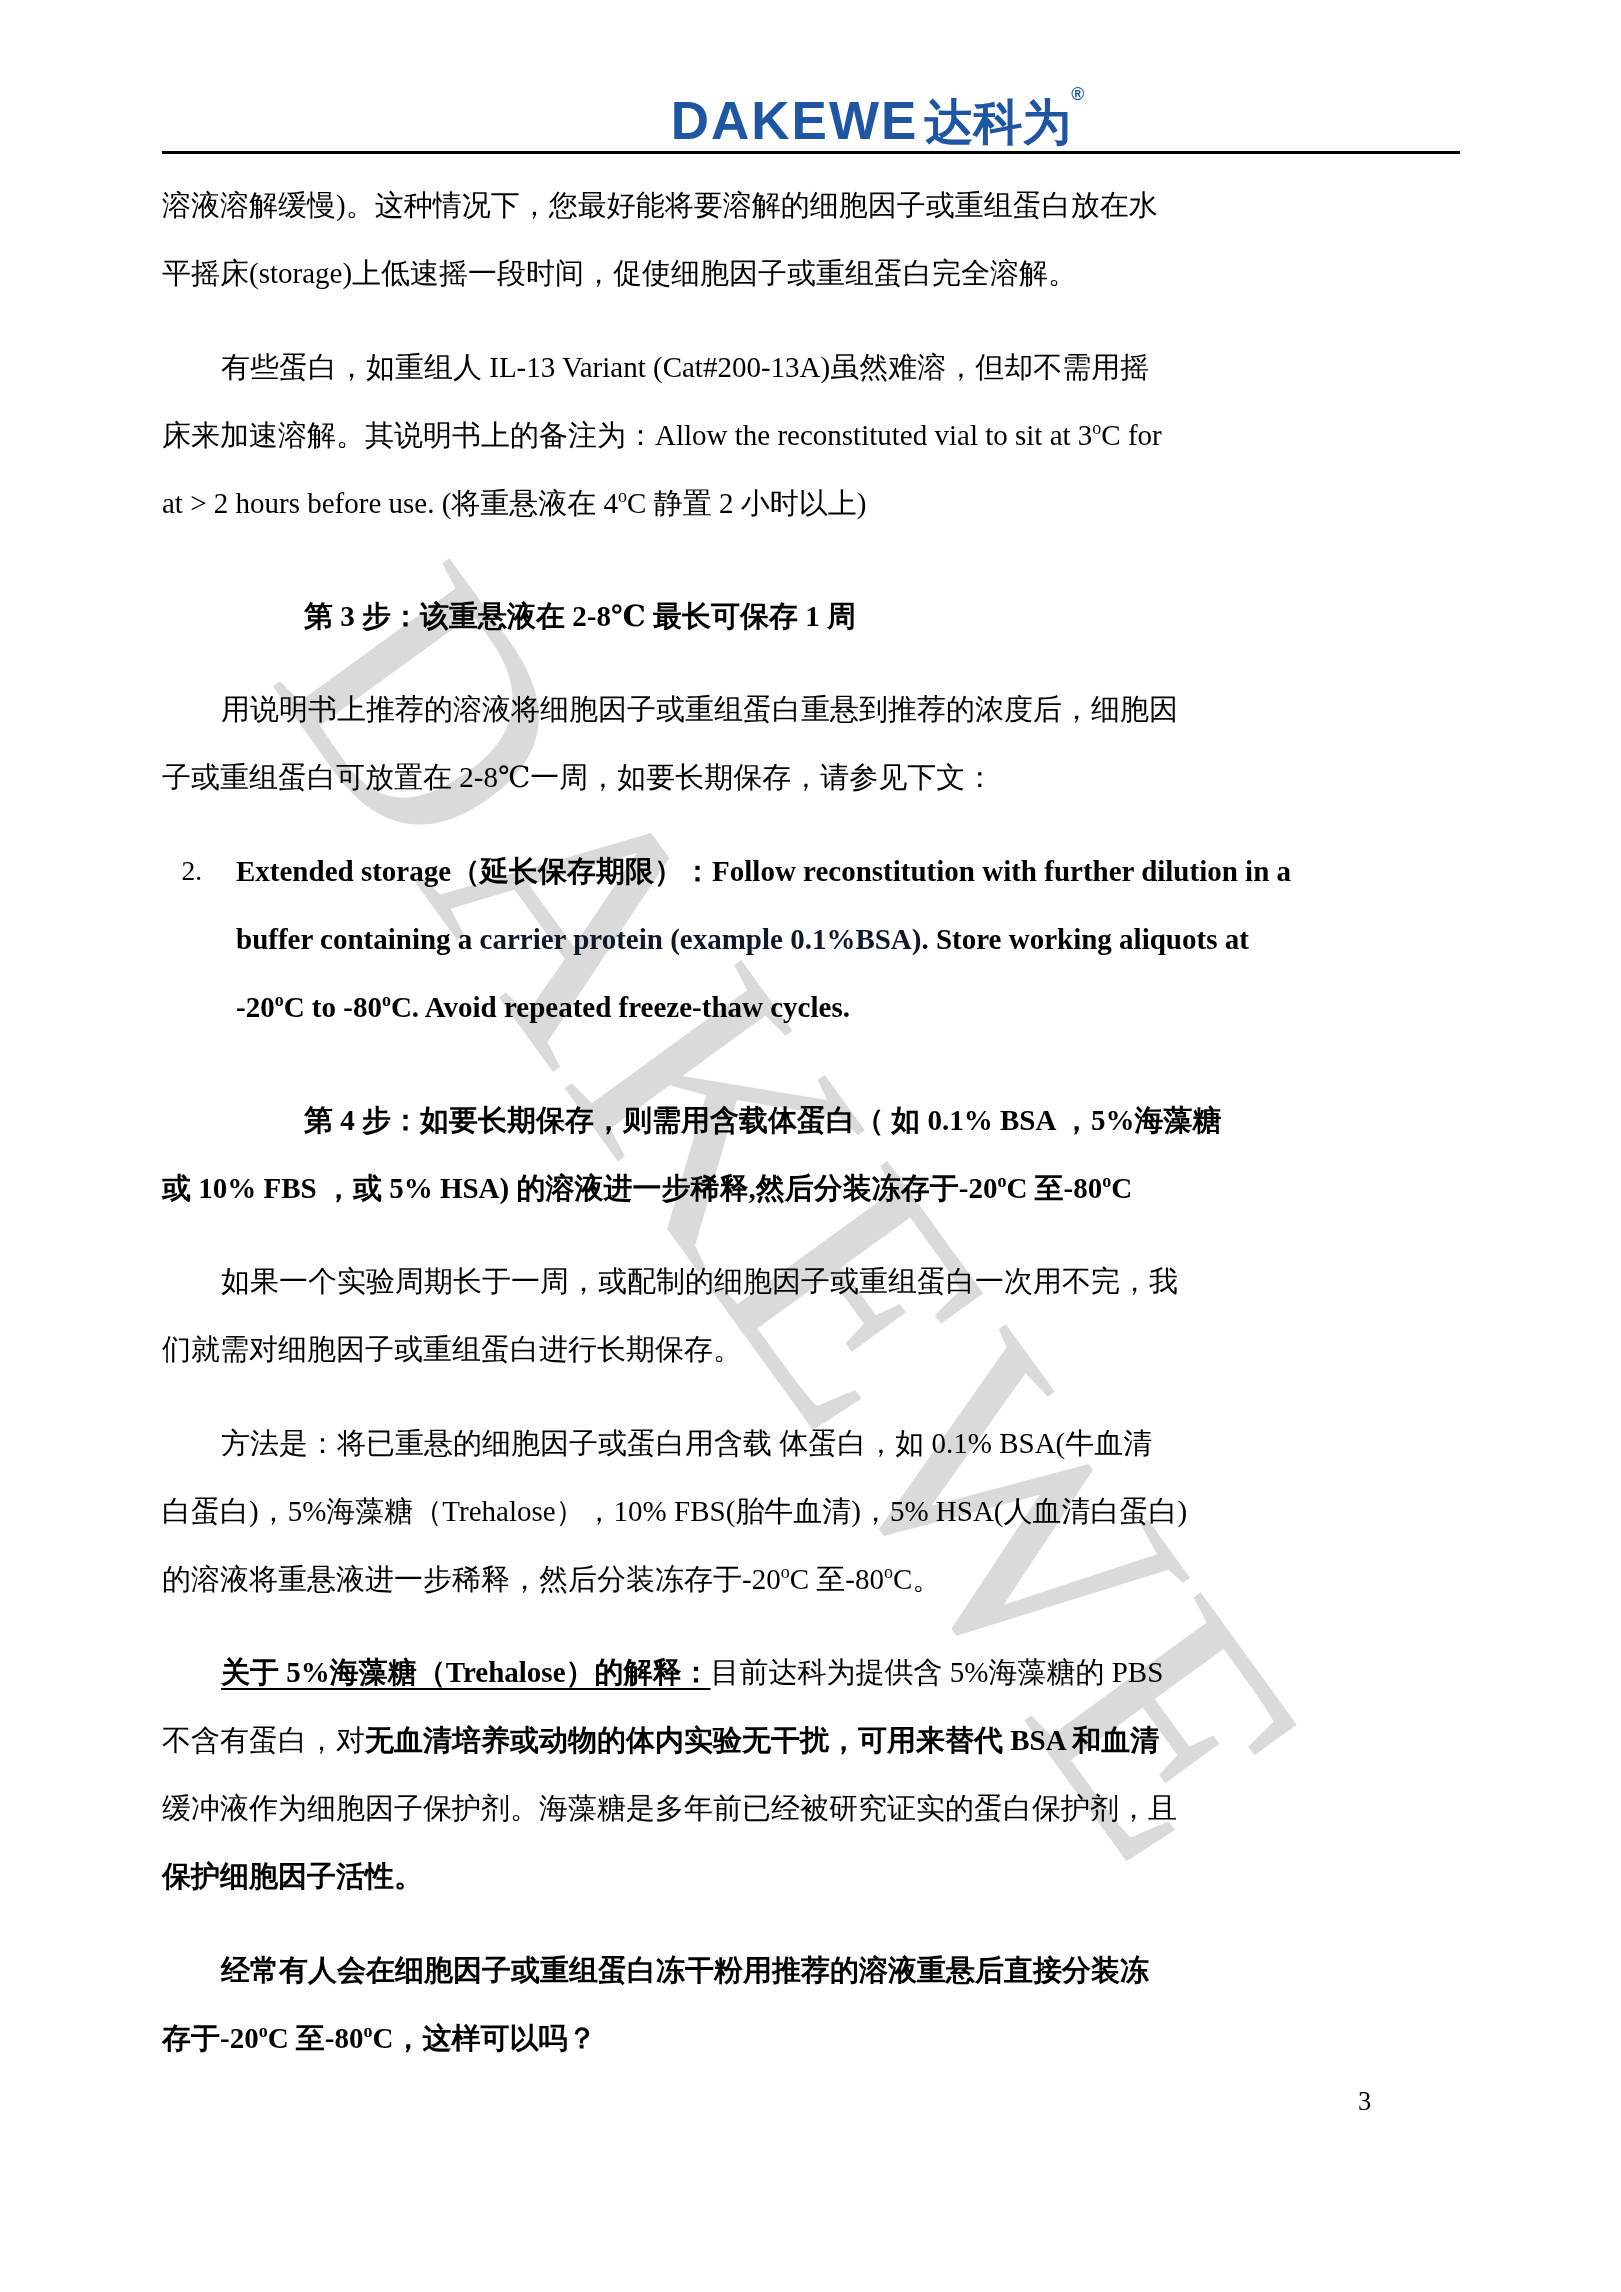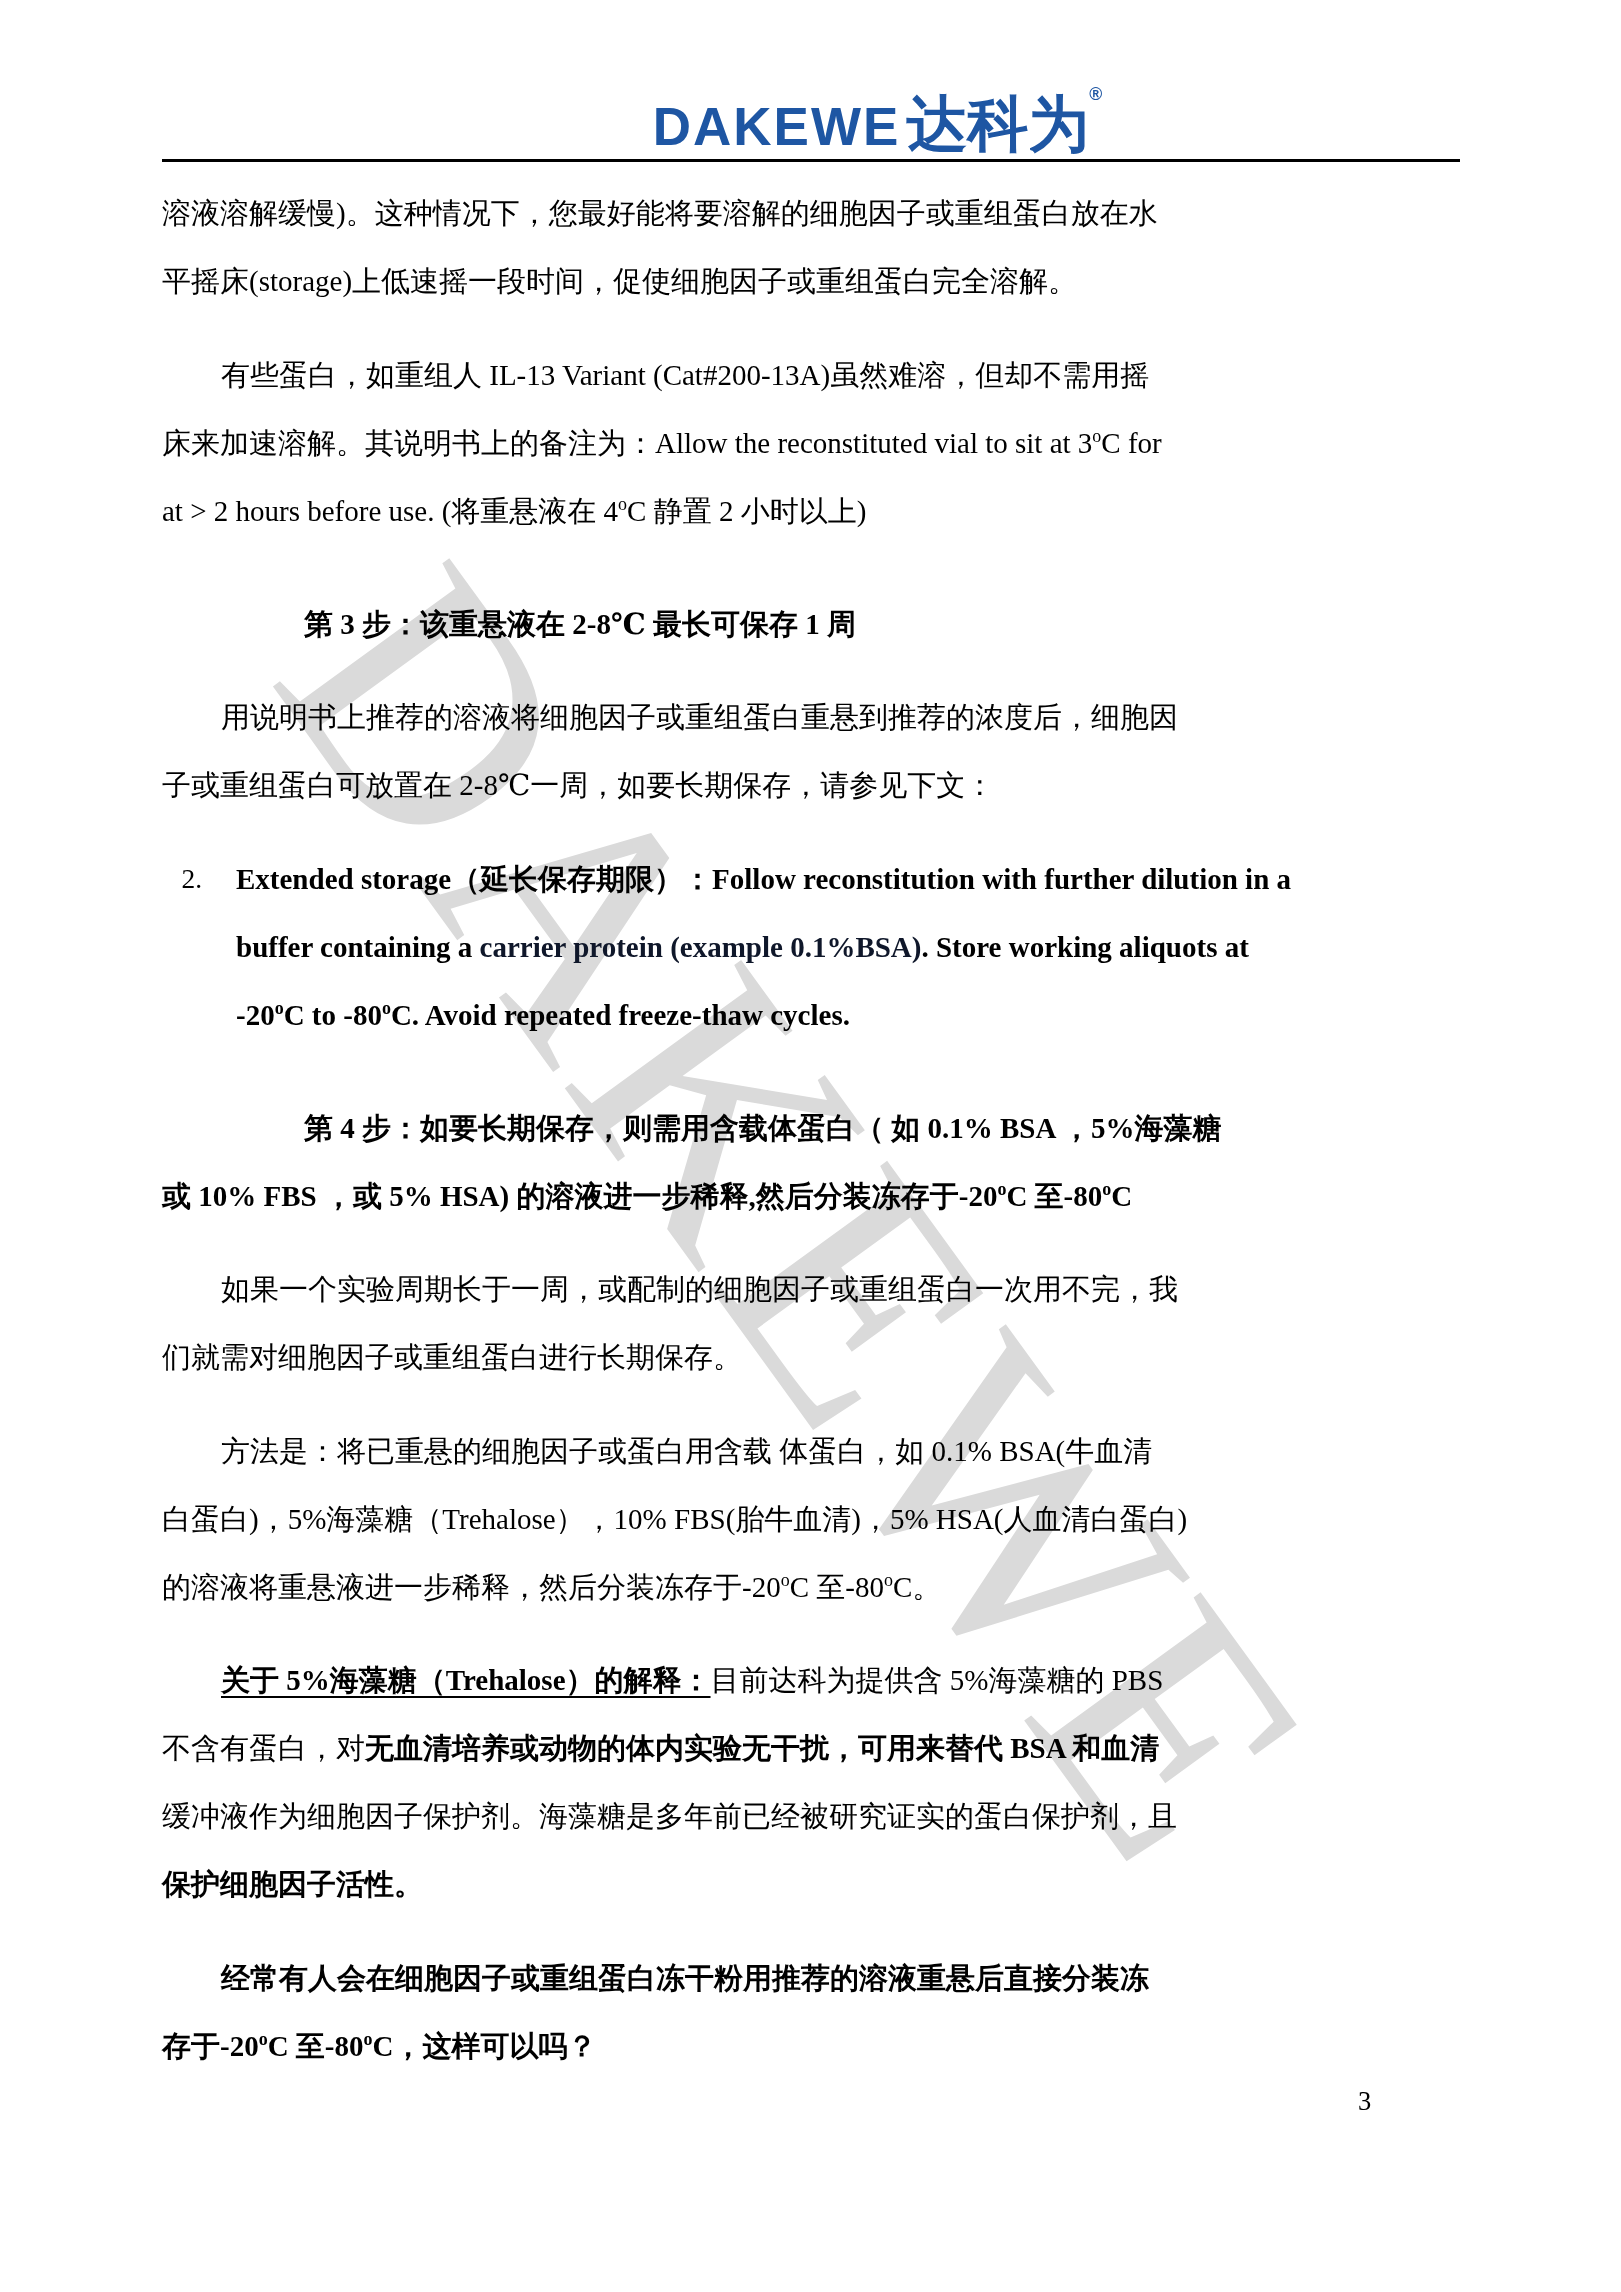--- a/index.html
+++ b/index.html
@@ -15,21 +15,21 @@
     font-size:333px;letter-spacing:7.8px;color:#dadada;
     white-space:nowrap;z-index:0;line-height:1;
   }
   
   .header{position:relative;z-index:1;padding-top:94px;text-align:center;}
   .logo{
     display:inline-block;position:relative;left:67px;color:#1e56a3;
     font-family:"Liberation Sans","DejaVu Sans",sans-serif;font-weight:bold;line-height:1;
   }
   .logo-latin{font-size:53px;letter-spacing:2px;}
-  .logo-cn{font-size:61px;margin-left:5.9px;}
+  .logo-cn{font-size:49px;margin-left:5.9px;}
   .logo-reg{font-size:17.6px;vertical-align:top;position:relative;top:-7.8px;}
   .rule{position:relative;z-index:1;margin:3.9px 161px 0 162px;border-bottom:3.9px solid #000;}
   
   .doc-body{
     position:relative;z-index:1;margin:17.6px 161px 0 162px;
     font-size:29px;line-height:68px;
   }
   .line{white-space:nowrap;}
   .block{margin-top:25.5px;}
   .block:first-child{margin-top:0;}

